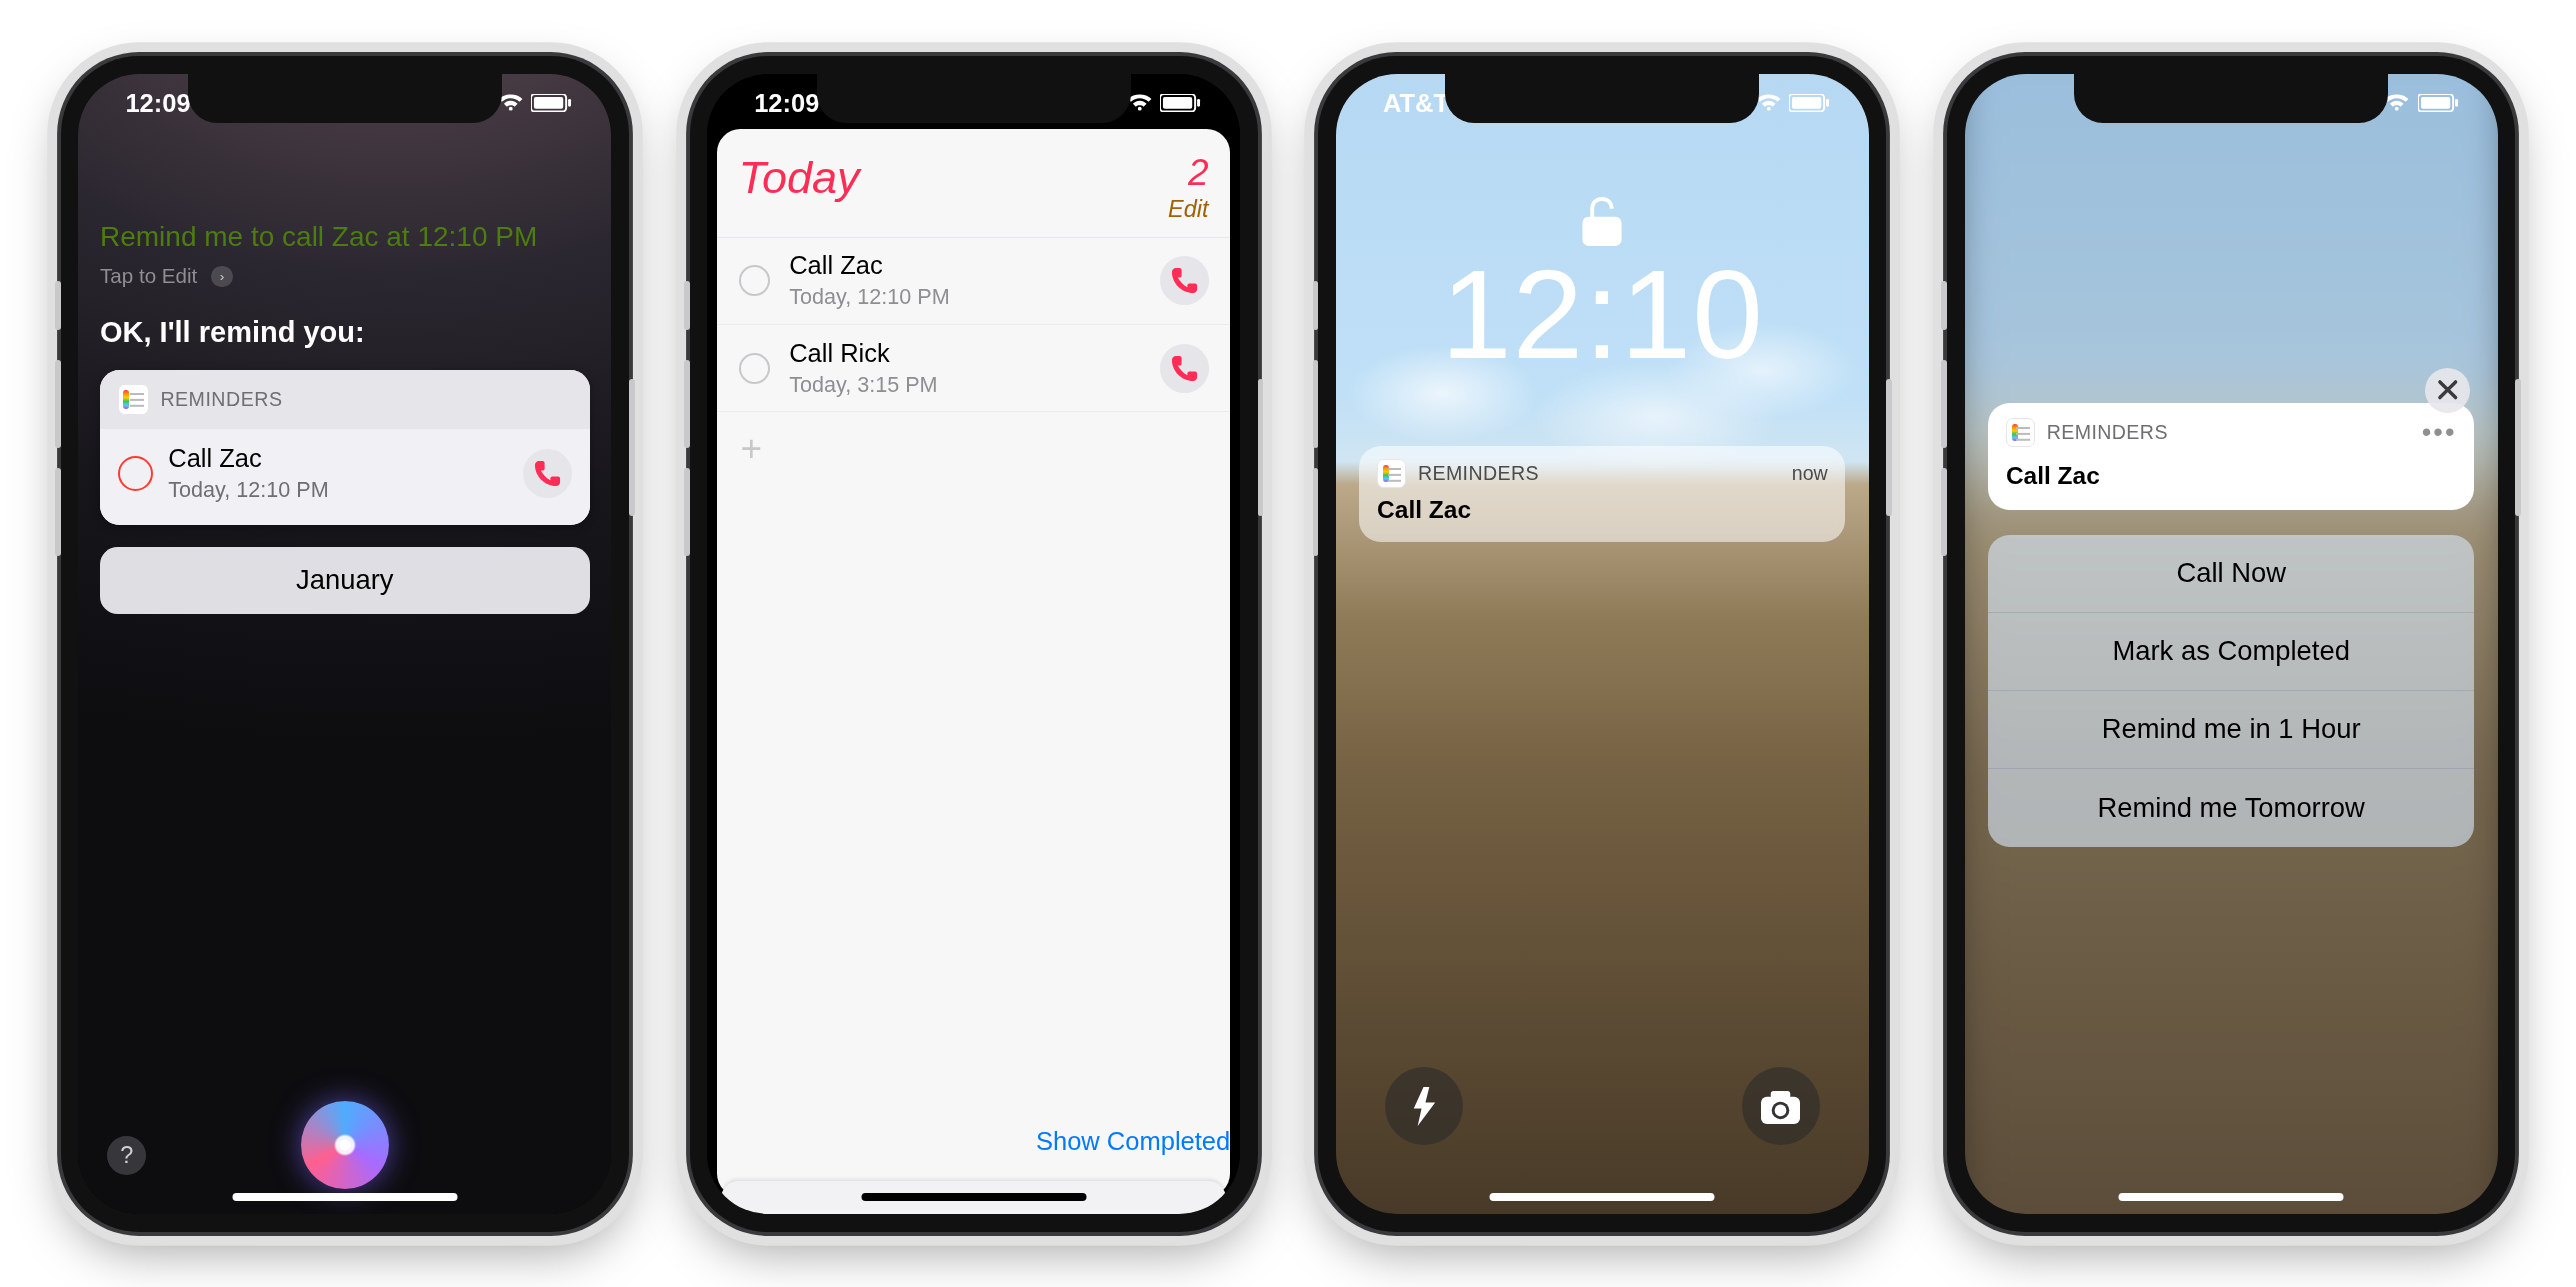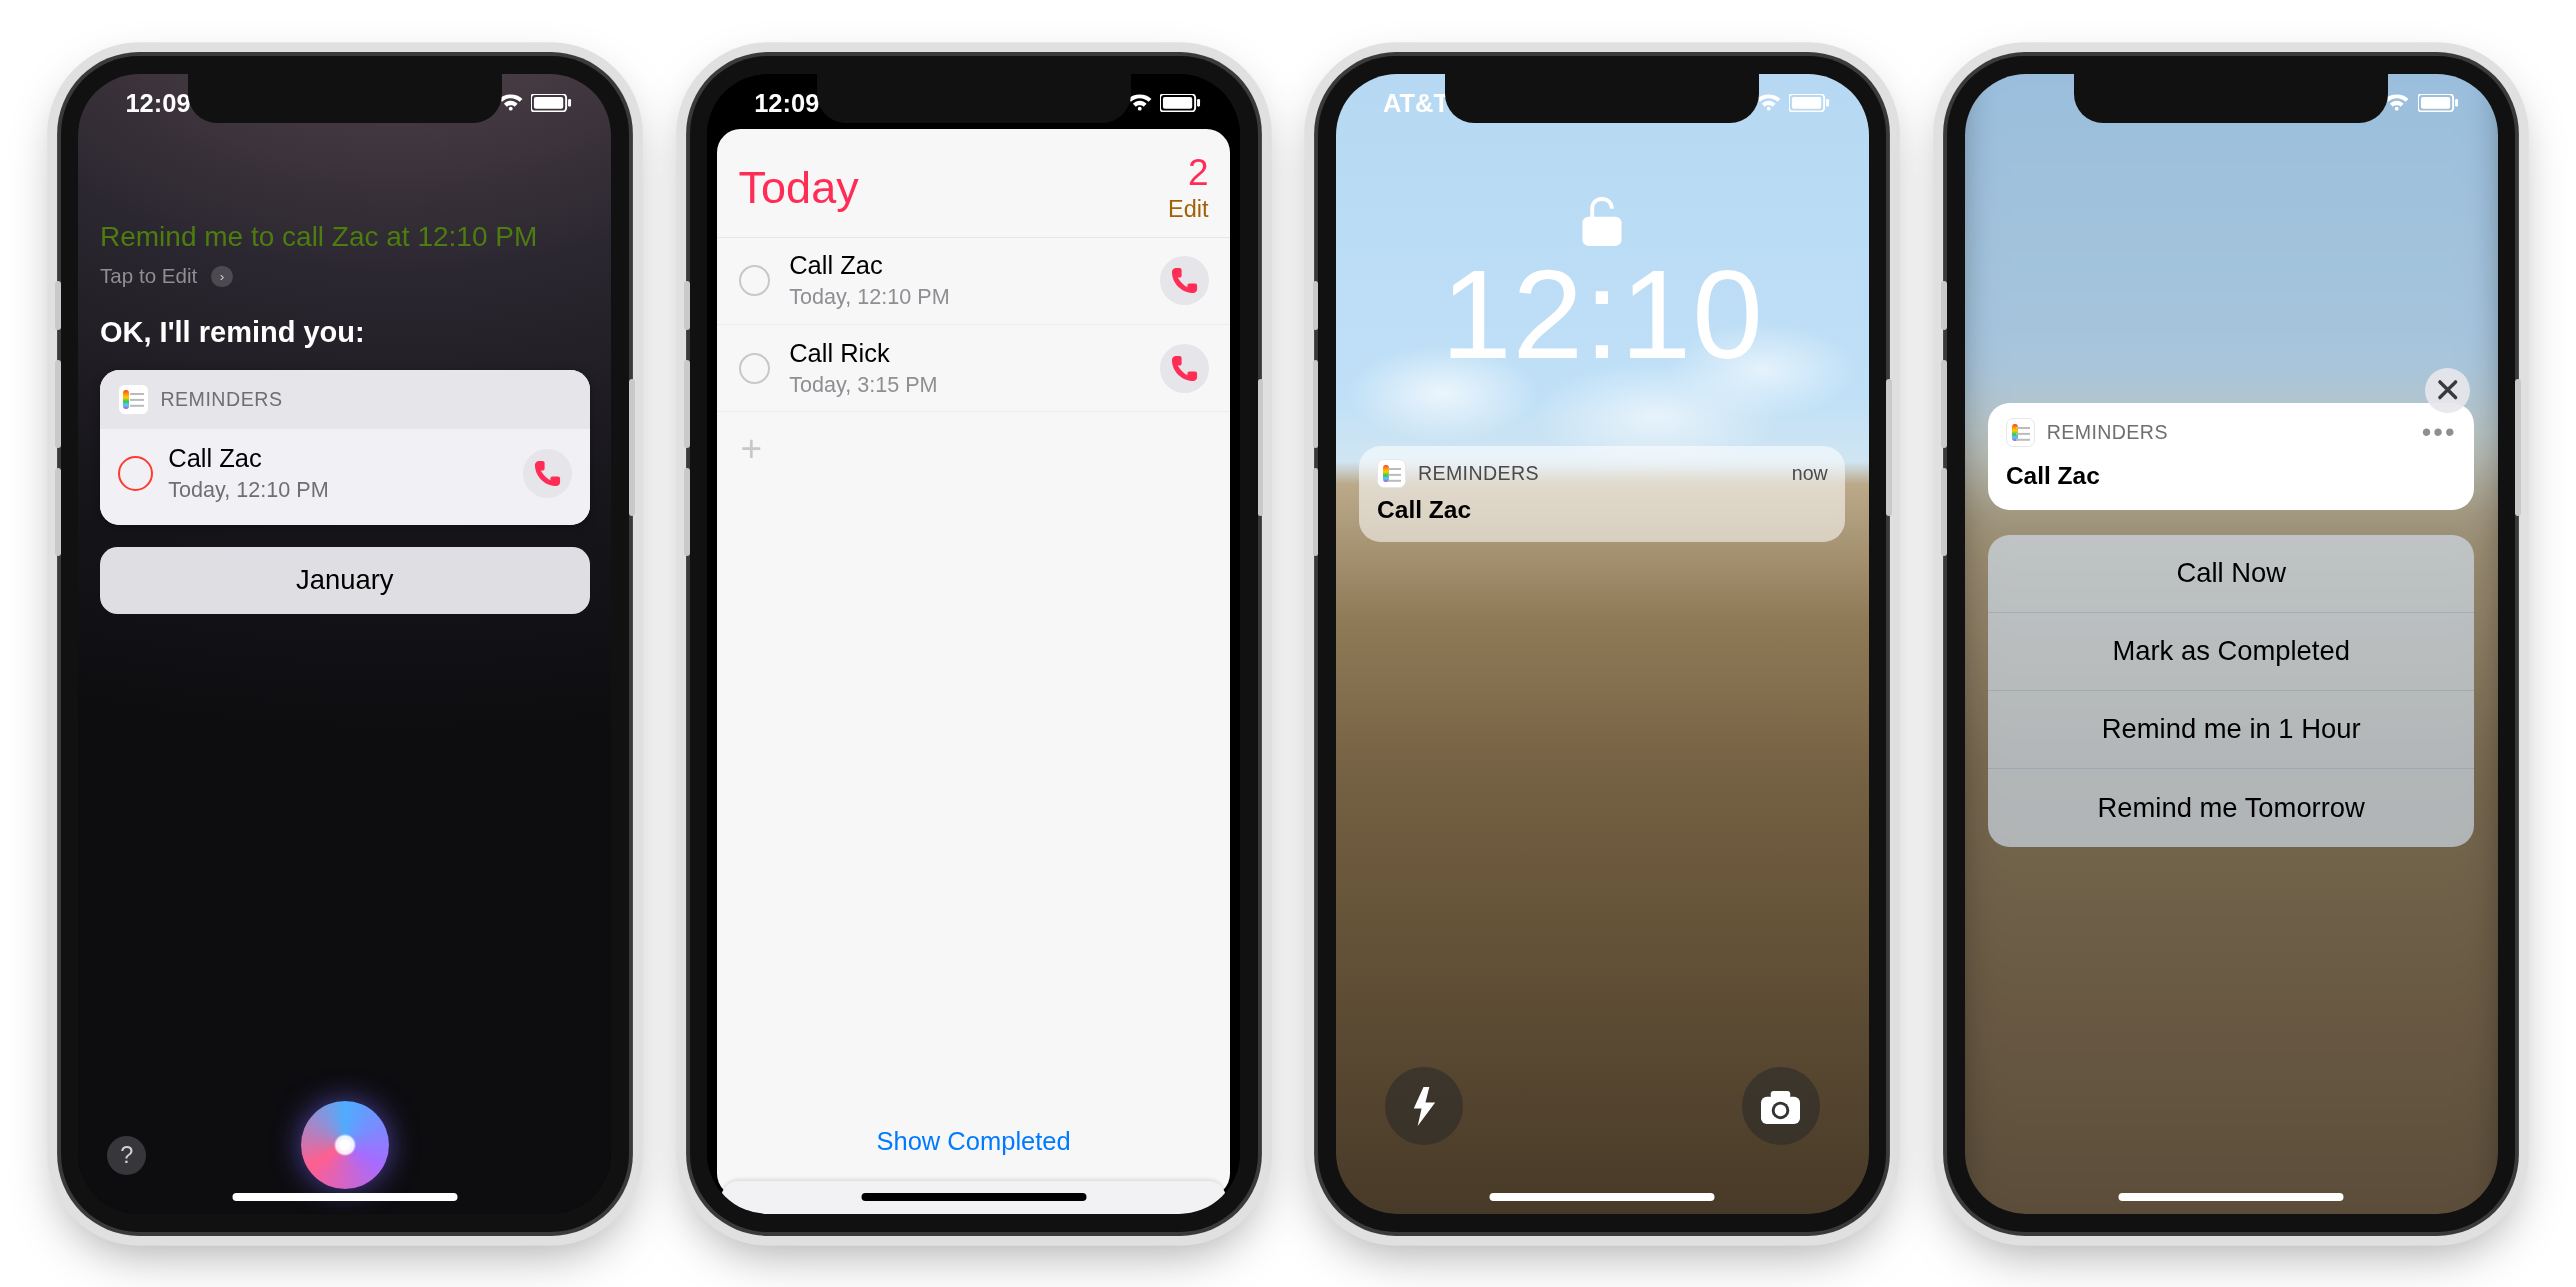--- a/index.html
+++ b/index.html
@@ -73,32 +73,32 @@
   }
   .help-btn { position:absolute; left:29px; bottom:39px; width:39px; height:39px; border-radius:50%;
     background:rgba(90,90,95,.55); color:#d0d0d2; font-size:23.5px; display:flex; align-items:center; justify-content:center;}
 
   
   .s2-bg { position:absolute; inset:0; background:#000; }
   .s2-page {
     position:absolute; top:55px; left:9.8px; right:9.8px; bottom:17.6px; background:#f7f7f8;
     border-radius:23.5px; overflow:hidden;
   }
-  .s2-head { display:flex; align-items:center; padding:23.5px 21.6px 13.7px; border-bottom:1px solid #e5e5ea;}
+  .s2-head { display:flex; align-items:flex-start; padding:23.5px 21.6px 13.7px; border-bottom:1px solid #e5e5ea;font-style:italic;}
   .s2-title { font-size:45px; font-weight:400; color:#ff2d55; flex:1;}
   .s2-right { text-align:right;}
   .s2-count { font-size:37px; color:#ff2d55;}
   .s2-edit  { font-size:23.5px; color:#a16207; margin-top:2px;}
   .s2-row { display:flex; align-items:center; padding:13.7px 21.6px; border-bottom:1px solid #ececee;}
   .ring2 { width:31px; height:31px; border:2.4px solid #c7c7cc; border-radius:50%; flex:none; margin-right:19.6px;}
   .s2-row-txt { flex:1;}
   .s2-row-title { font-size:25.5px; color:#000;}
   .s2-row-sub   { font-size:21.6px; color:#8e8e93; margin-top:3.9px;}
   .s2-add { padding:15.7px 23.5px; color:#c7c7cc; font-size:37px; font-weight:200;}
-  .s2-foot { position:absolute; bottom:41px; left:0; right:0; text-align:center; color:#007aff; font-size:25.5px;}
+  .s2-foot { position:absolute; bottom:41px; left:0; right:0; text-align:right; color:#007aff; font-size:25.5px;}
   .s2-handle { position:absolute; left:13.7px; right:13.7px; bottom:0; height:33px; background:#f2f2f4;
     border-top-left-radius:17.6px; border-top-right-radius:17.6px; box-shadow:0 -2px 3.9px rgba(0,0,0,.1);}
 
   
   .s3-bg { position:absolute; inset:0;
     background:linear-gradient(#b6d8f2 0%, #bfe0f7 28%, #d0e5f2 34%, #bba98a 36%, #8f7a57 48%, #746042 62%, #5d4c34 82%, #483a28 100%);
   }
   .s3-sky-clouds { position:absolute; inset:0 0 60% 0; background:
      radial-gradient(137px 69px at 20% 70%, rgba(255,255,255,.7), transparent 70%),
      radial-gradient(176px 78px at 60% 75%, rgba(255,255,255,.6), transparent 70%),

